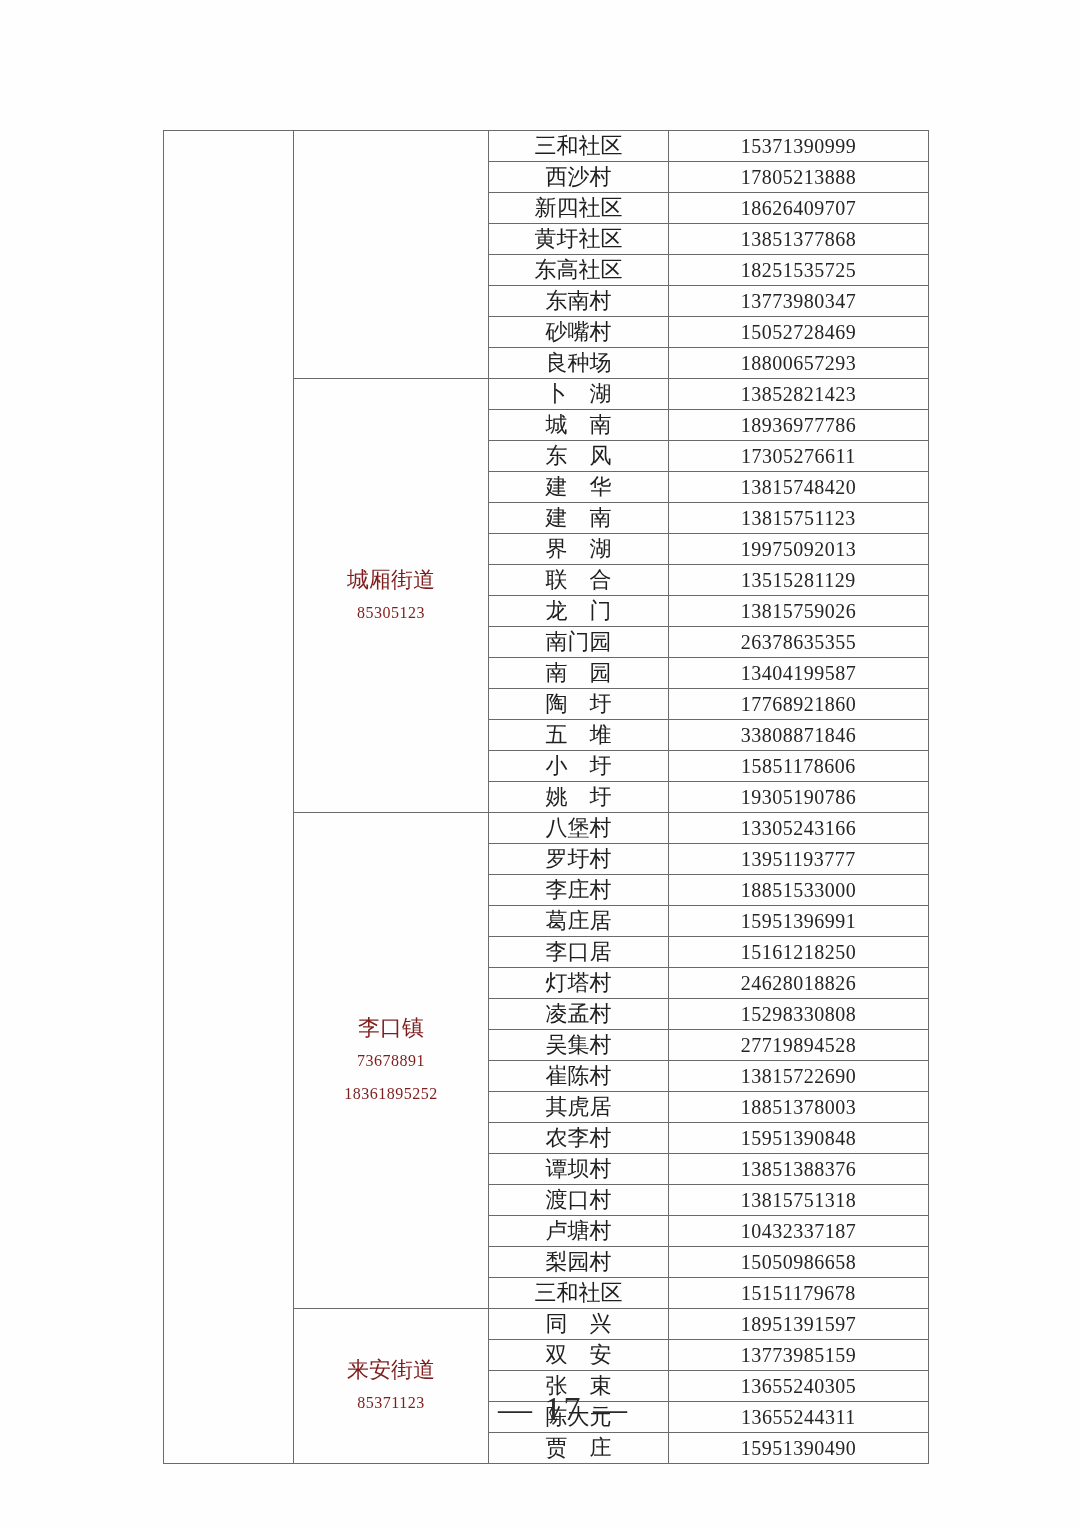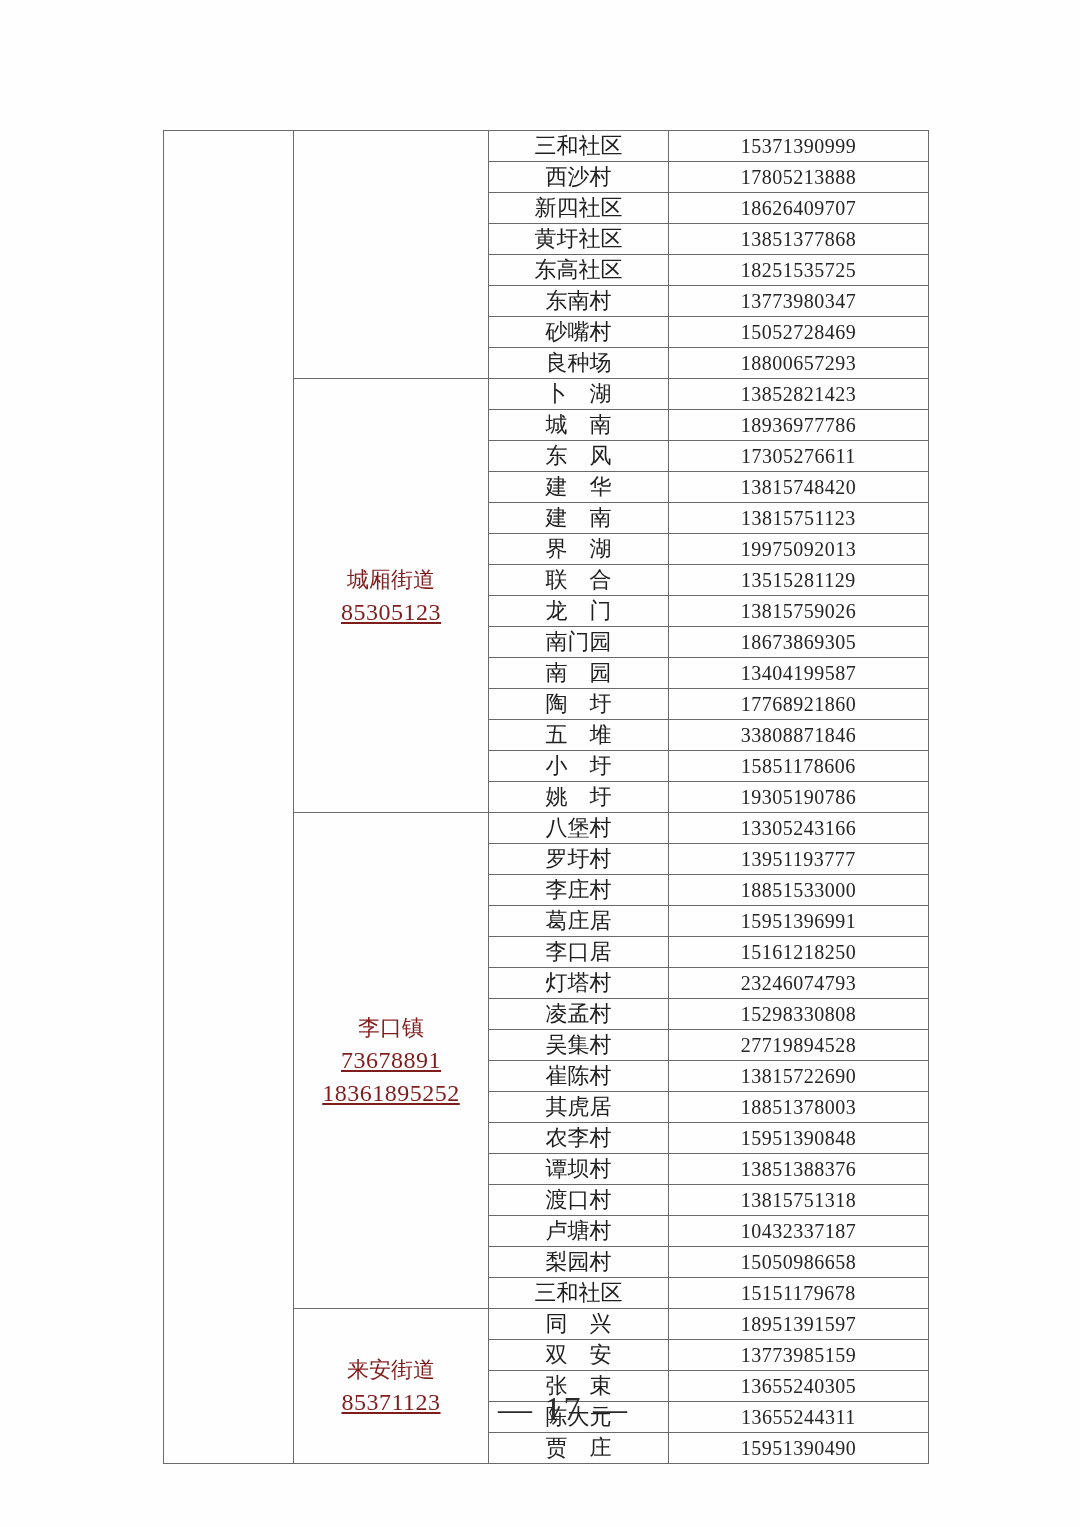--- a/index.html
+++ b/index.html
@@ -40,23 +40,22 @@
   }
   td.col-left {
     background: transparent;
   }
   td.col-town {
     font-size: 22px;
     line-height: 33px;
     color: #7f1d1d;
   }
   td.col-town .town-line.num {
-    font-size: 24px;
+    font-size: 16px;
     letter-spacing: 0.5px;
-    text-decoration: underline;
   }
   td.col-village {
     font-size: 22px;
     color: #1f1f1f;
   }
   td.col-phone {
     font-size: 20px;
     color: #242424;
     letter-spacing: 0.5px;
   }
@@ -150,21 +149,21 @@
         <tr>
           <td class="col-village">联　合</td>
           <td class="col-phone">13515281129</td>
         </tr>
         <tr>
           <td class="col-village">龙　门</td>
           <td class="col-phone">13815759026</td>
         </tr>
         <tr>
           <td class="col-village">南门园</td>
-          <td class="col-phone">18673869305</td>
+          <td class="col-phone">26378635355</td>
         </tr>
         <tr>
           <td class="col-village">南　园</td>
           <td class="col-phone">13404199587</td>
         </tr>
         <tr>
           <td class="col-village">陶　圩</td>
           <td class="col-phone">17768921860</td>
         </tr>
         <tr>
@@ -199,21 +198,21 @@
         <tr>
           <td class="col-village">葛庄居</td>
           <td class="col-phone">15951396991</td>
         </tr>
         <tr>
           <td class="col-village">李口居</td>
           <td class="col-phone">15161218250</td>
         </tr>
         <tr>
           <td class="col-village">灯塔村</td>
-          <td class="col-phone">23246074793</td>
+          <td class="col-phone">24628018826</td>
         </tr>
         <tr>
           <td class="col-village">凌孟村</td>
           <td class="col-phone">15298330808</td>
         </tr>
         <tr>
           <td class="col-village">吴集村</td>
           <td class="col-phone">27719894528</td>
         </tr>
         <tr>

